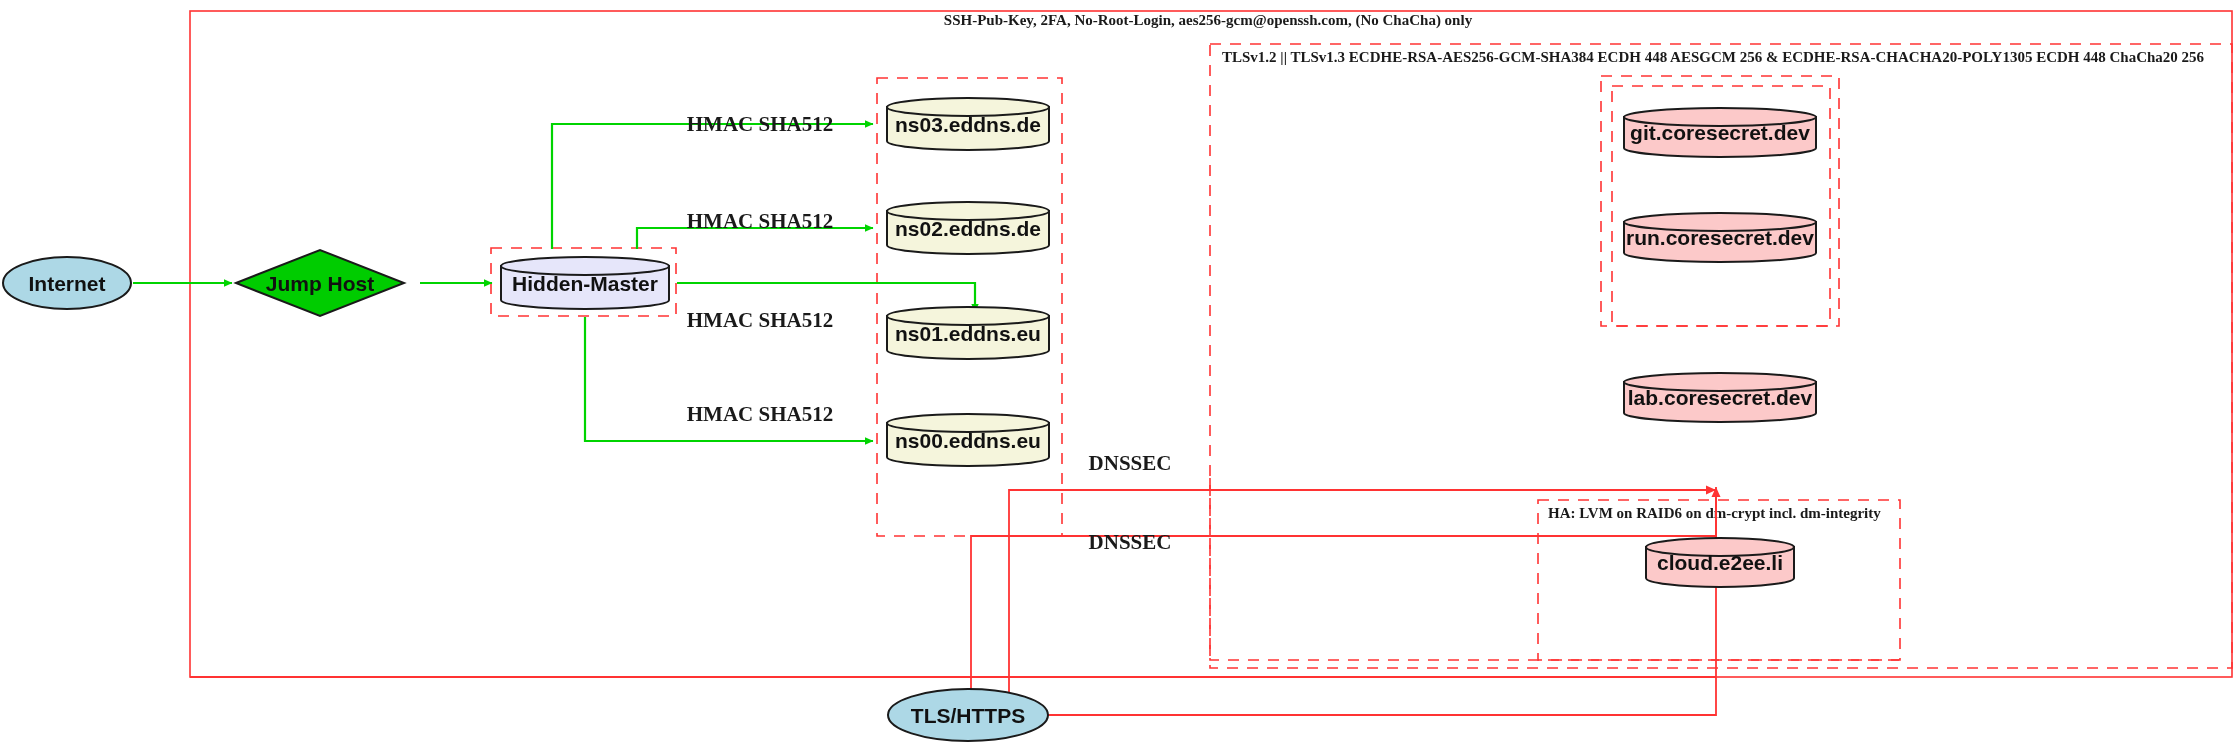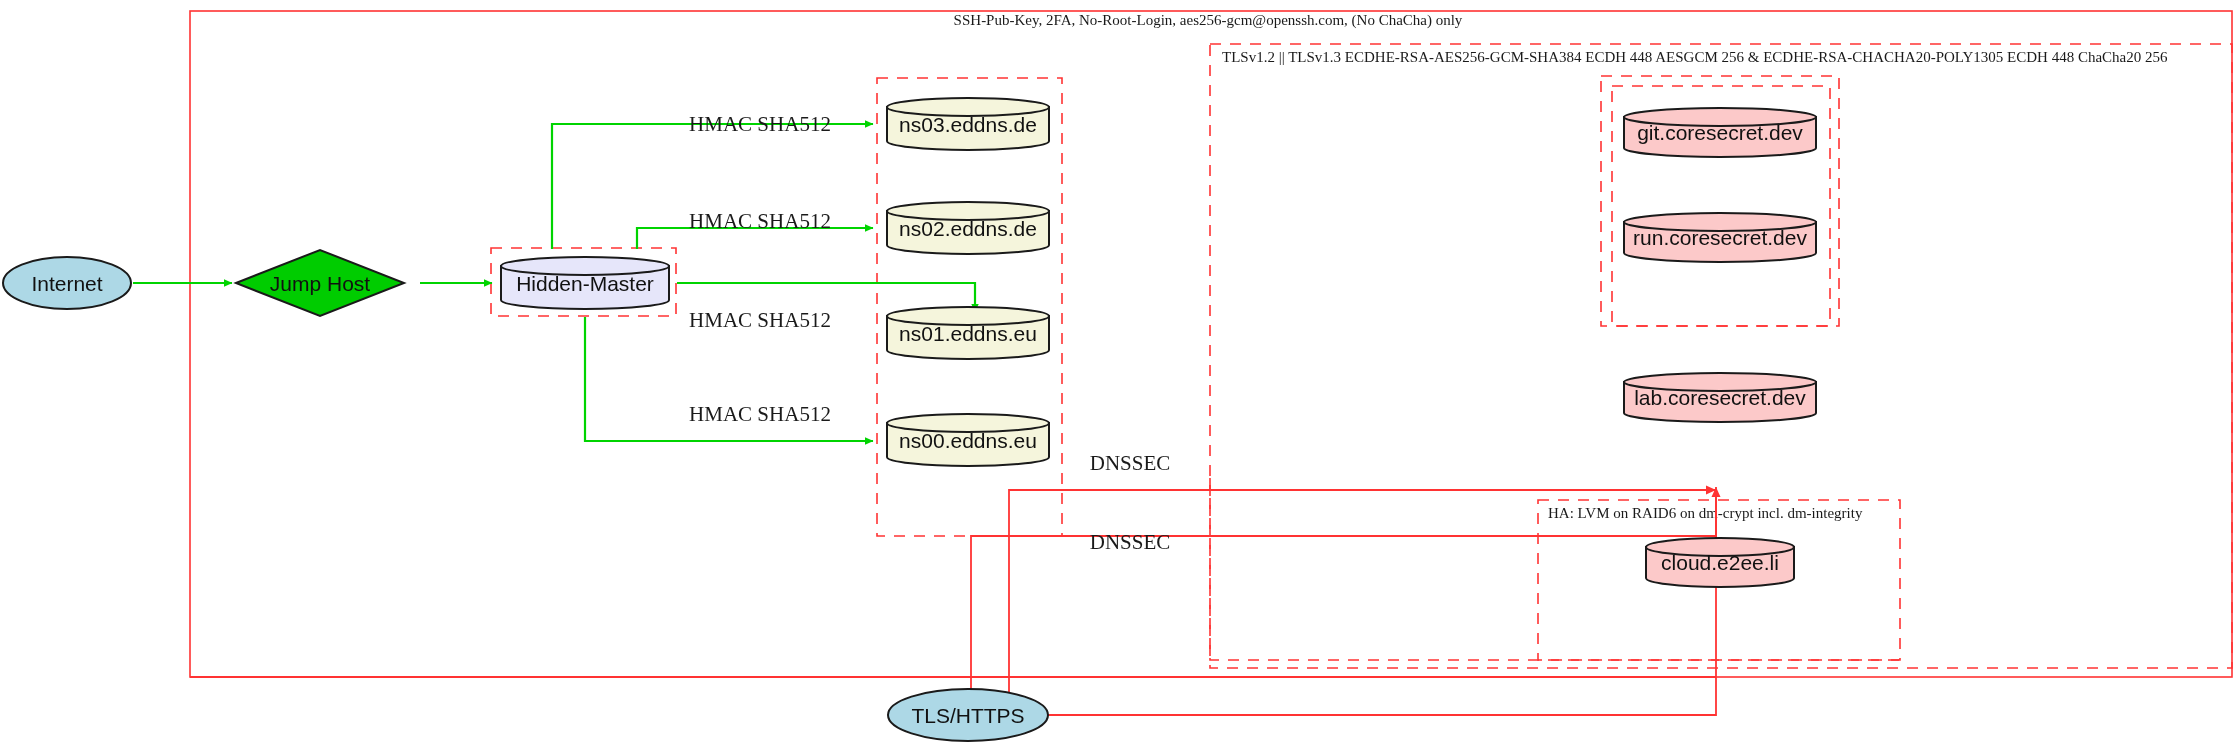--- a/index.html
+++ b/index.html
@@ -10,20 +10,21 @@
   body {
     width: 2240px;
     height: 744px;
     font-family: "Liberation Sans", sans-serif;
     overflow: hidden;
   }
   #diagram-root {
     position: relative;
     width: 2240px;
     height: 744px;
+    font-weight: bold;
   }
   svg.diagram {
     display: block;
     width: 2240px;
     height: 744px;
   }
   .cluster-border {
     fill: none;
     stroke: #ff3333;
     stroke-width: 1.6;

